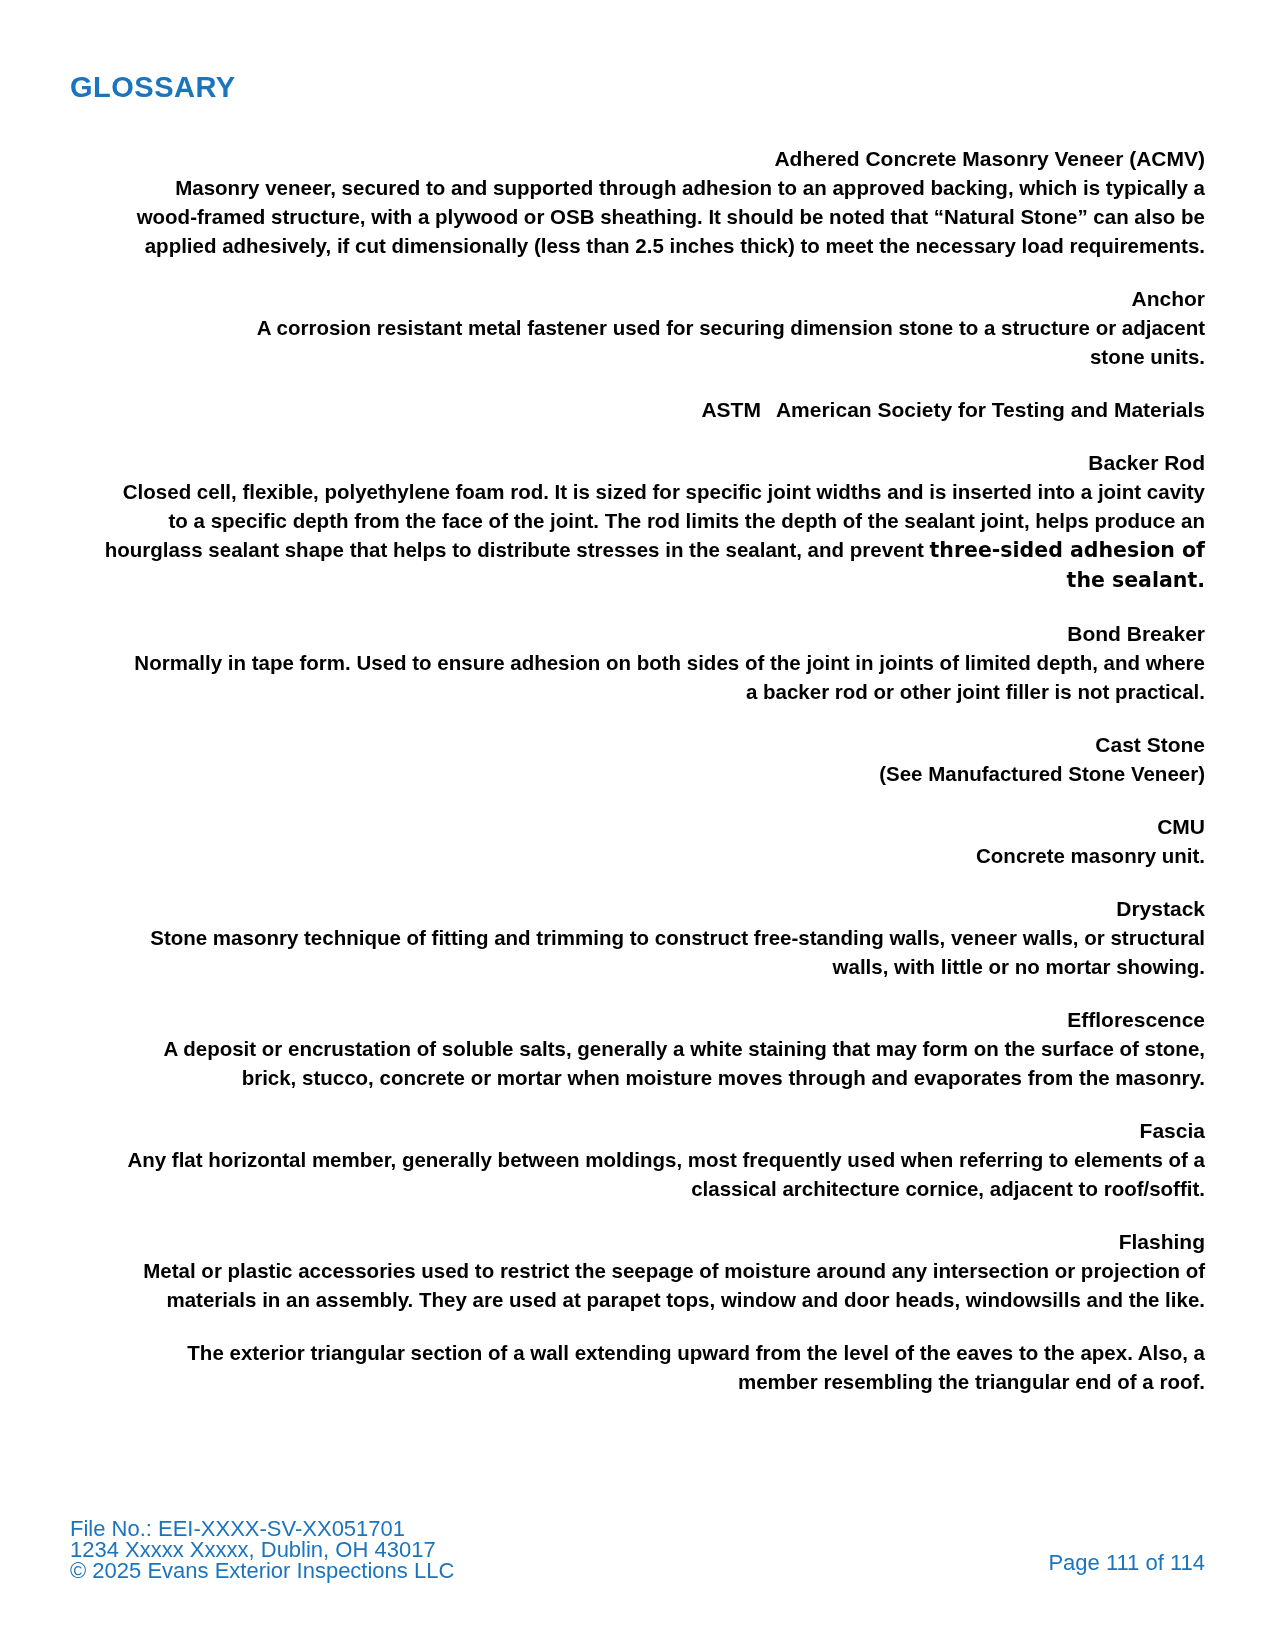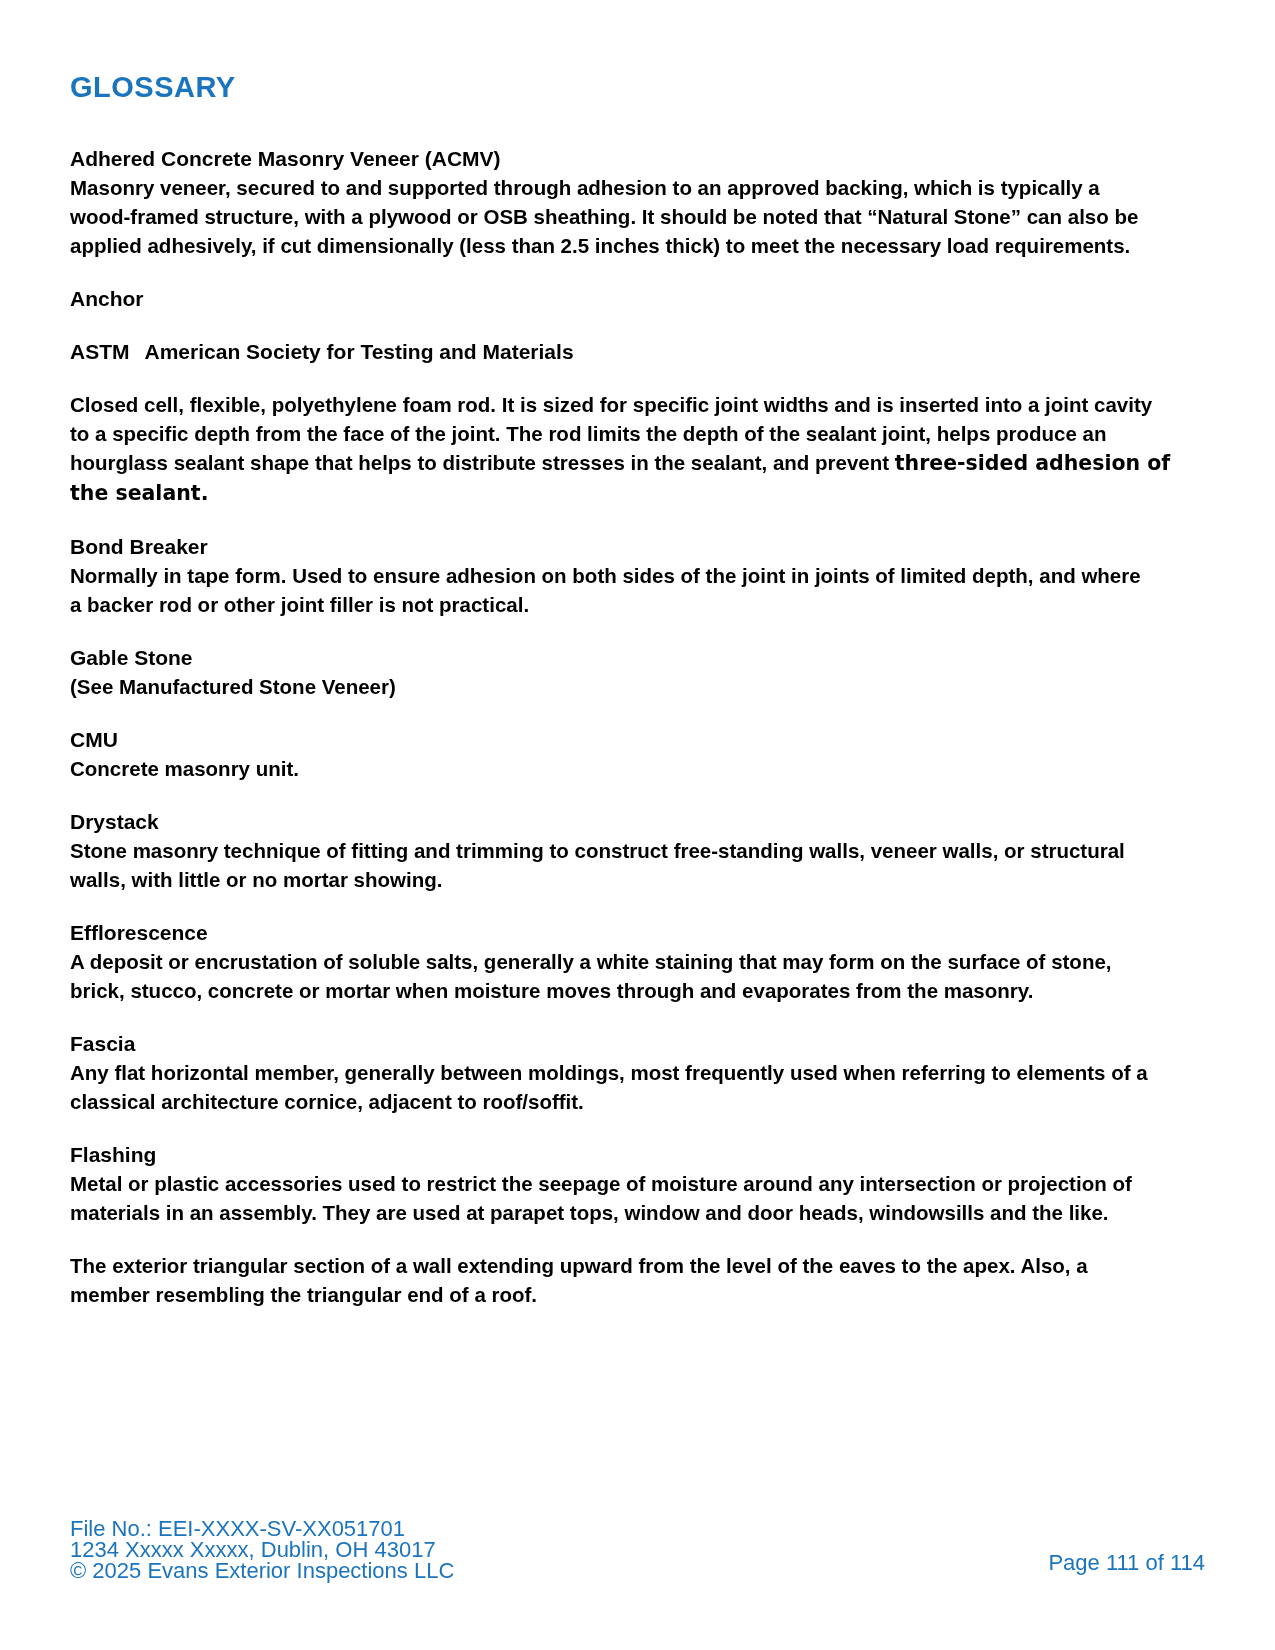--- a/index.html
+++ b/index.html
@@ -23,20 +23,21 @@
     font-weight: bold;
     line-height: 34px;
     color: var(--accent, #1B74BE);
     margin-bottom: 40px;
     letter-spacing: 0.5px;
   }
   .entry {
     margin-bottom: 24px;
     font-size: 20.5px;
     line-height: 29px;
+    text-align: right;
   }
   .term {
     font-weight: bold;
     font-size: 21px;
     white-space: pre;
   }
   .term-suffix:not(:empty) {
     margin-left: 15px;
   }
   .definition {
@@ -74,41 +75,44 @@
 
   <section class="entry">
     <div class="term">Adhered Concrete Masonry Veneer (ACMV)</div>
     <div class="definition">Masonry veneer, secured to and supported through adhesion to an approved backing, which is typically a
 wood-framed structure, with a plywood or OSB sheathing. It should be noted that “Natural Stone” can also be
 applied adhesively, if cut dimensionally (less than 2.5 inches thick) to meet the necessary load requirements.</div>
   </section>
 
   <section class="entry">
     <div class="term">Anchor</div>
+    <div class="definition bold-def">A corrosion resistant metal fastener used for securing dimension stone to a structure or adjacent
+stone units.</div>
   </section>
 
   <section class="entry">
     <div class="term"><span>ASTM</span><span class="term-suffix">American Society for Testing and Materials</span></div>
   </section>
 
   <section class="entry">
+    <div class="term">Backer Rod</div>
     <div class="definition"><span>Closed cell, flexible, polyethylene foam rod. It is sized for specific joint widths and is inserted into a joint cavity
 to a specific depth from the face of the joint. The rod limits the depth of the sealant joint, helps produce an
 hourglass sealant shape that helps to distribute stresses in the sealant, and prevent </span><span class="special-phrase">three-sided adhesion of
 the sealant.</span></div>
   </section>
 
   <section class="entry">
     <div class="term">Bond Breaker</div>
     <div class="definition">Normally in tape form. Used to ensure adhesion on both sides of the joint in joints of limited depth, and where
 a backer rod or other joint filler is not practical.</div>
   </section>
 
   <section class="entry">
-    <div class="term">Gable Stone</div>
+    <div class="term">Cast Stone</div>
     <div class="definition">(See Manufactured Stone Veneer)</div>
   </section>
 
   <section class="entry">
     <div class="term">CMU</div>
     <div class="definition">Concrete masonry unit.</div>
   </section>
 
   <section class="entry">
     <div class="term">Drystack</div>

